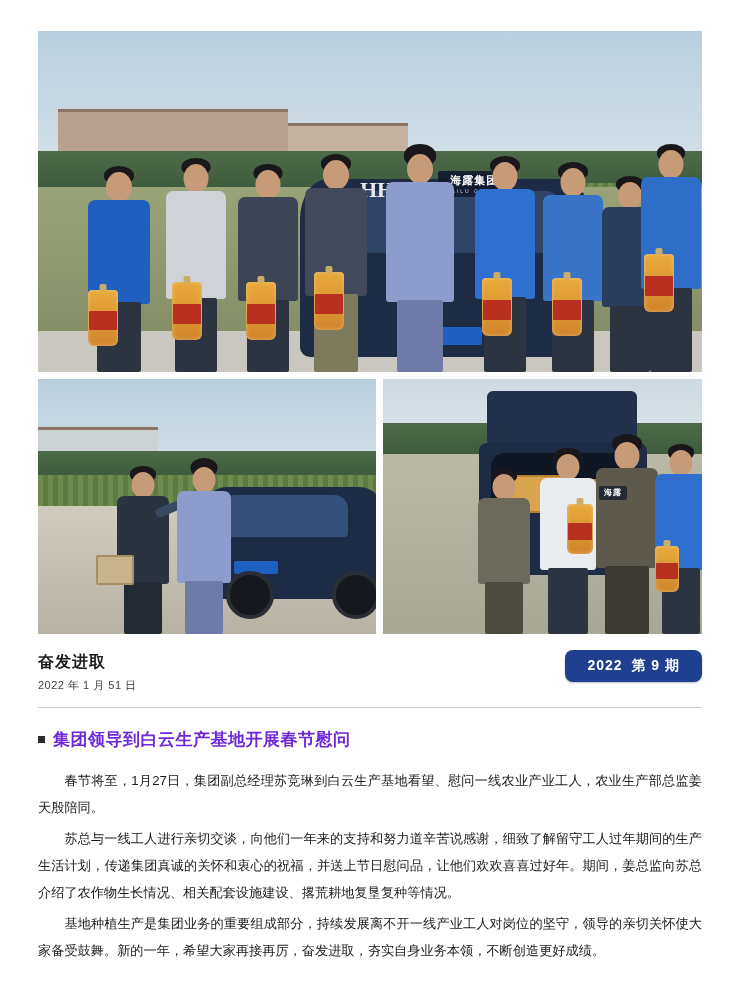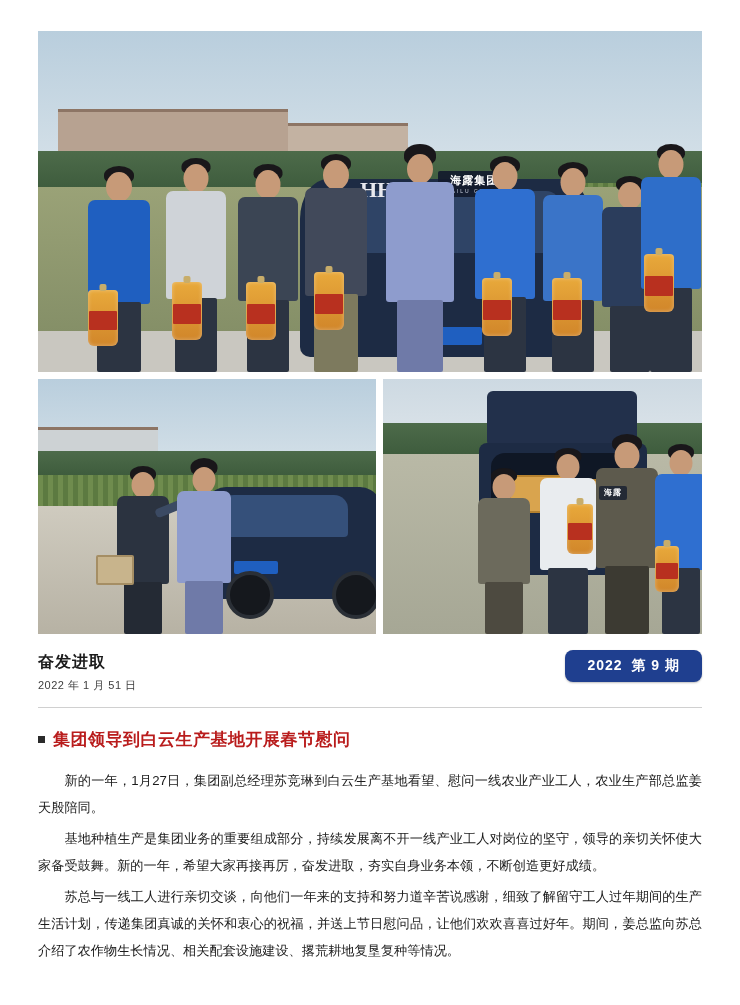--- a/index.html
+++ b/index.html
@@ -241,21 +241,21 @@
     top: 728px;
     width: 664px;
   }
   .headline {
     display: flex;
     align-items: center;
     gap: 8px;
     font-size: 17px;
     font-weight: bold;
     letter-spacing: .5px;
-    color: #b91c1c;
+    color: #6d28d9;
   }
   .bullet {
     width: 7px;
     height: 7px;
     background: #2b2b2b;
     display: inline-block;
     flex: none;
   }
   .body-text {
     margin-top: 16px;
@@ -475,19 +475,19 @@
   </div>
 
   <div class="rule"></div>
 
   <div class="article">
     <div class="headline">
       <span class="bullet"></span>
       <span>集团领导到白云生产基地开展春节慰问</span>
     </div>
     <div class="body-text">
-      <p>新的一年，1月27日，集团副总经理苏竞琳到白云生产基地看望、慰问一线农业产业工人，农业生产部总监姜天殷陪同。</p>
+      <p>春节将至，1月27日，集团副总经理苏竞琳到白云生产基地看望、慰问一线农业产业工人，农业生产部总监姜天殷陪同。</p>
+      <p>苏总与一线工人进行亲切交谈，向他们一年来的支持和努力道辛苦说感谢，细致了解留守工人过年期间的生产生活计划，传递集团真诚的关怀和衷心的祝福，并送上节日慰问品，让他们欢欢喜喜过好年。期间，姜总监向苏总介绍了农作物生长情况、相关配套设施建设、撂荒耕地复垦复种等情况。</p>
       <p>基地种植生产是集团业务的重要组成部分，持续发展离不开一线产业工人对岗位的坚守，领导的亲切关怀使大家备受鼓舞。新的一年，希望大家再接再厉，奋发进取，夯实自身业务本领，不断创造更好成绩。</p>
-      <p>苏总与一线工人进行亲切交谈，向他们一年来的支持和努力道辛苦说感谢，细致了解留守工人过年期间的生产生活计划，传递集团真诚的关怀和衷心的祝福，并送上节日慰问品，让他们欢欢喜喜过好年。期间，姜总监向苏总介绍了农作物生长情况、相关配套设施建设、撂荒耕地复垦复种等情况。</p>
     </div>
   </div>
 
 </div>
 
 </body></html>

